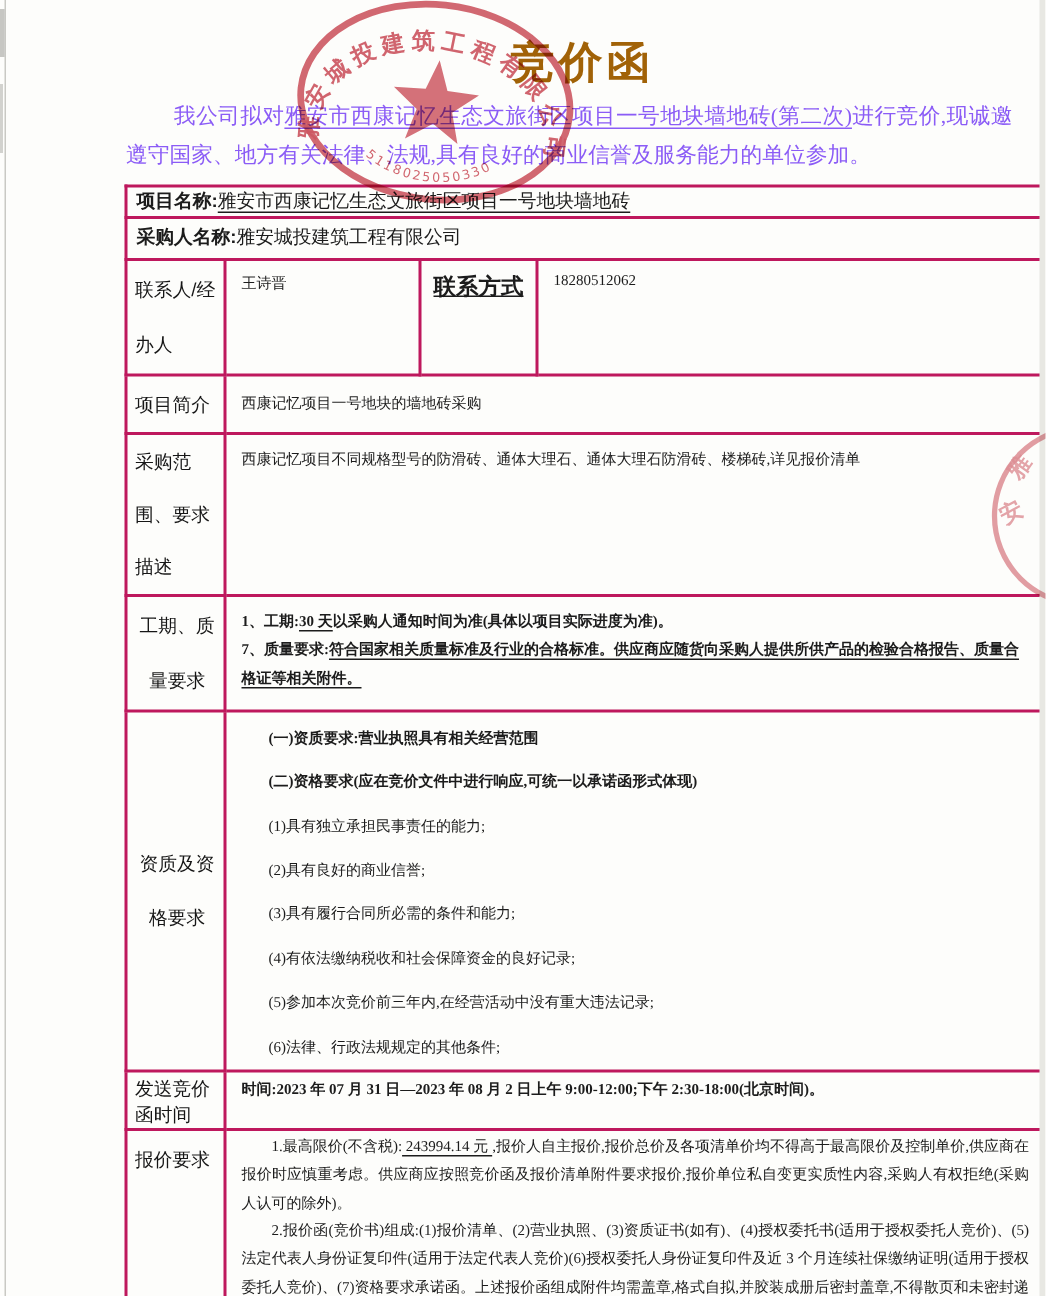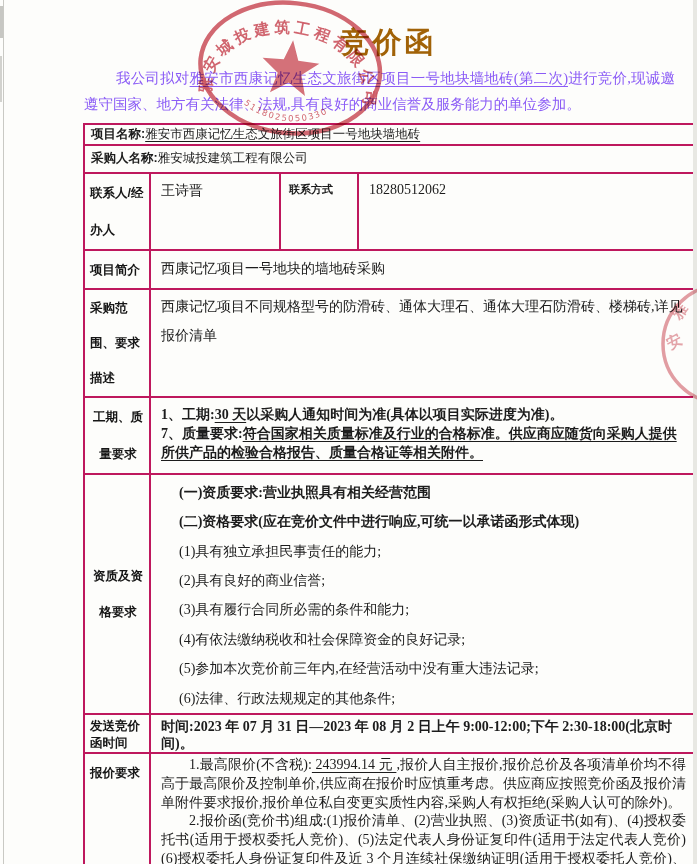--- a/index.html
+++ b/index.html
@@ -17,32 +17,32 @@
 
   .head{margin:27px 0 0 83px;width:611px;text-align:center;
     font-size:29px;font-weight:700;letter-spacing:3px;line-height:31px;color:#a16207;}
   .intro{margin:7px 0 0 84px;width:591px;font-size:14.5px;line-height:26.4px;
     text-indent:2.2em;text-align:justify;color:#8b5cf6;}
 
   table{border-collapse:collapse;table-layout:fixed;width:611px;margin:5px 0 0 83px;
     border:2px solid #2e2e2e;}
   td{border:2px solid #be185d;vertical-align:top;overflow:hidden;}
 
-  .lbl{font-family:"Liberation Sans","DejaVu Sans",sans-serif;font-weight:700;
+  .lbl{font-family:"Liberation Sans","DejaVu Sans",sans-serif;font-weight:400;
     font-size:12.5px;line-height:36px;padding:1px 3px 0 5px;color:#161616;margin-top:48px;}
-  .val{font-size:14px;padding:0 8px 0 10px;}
+  .val{font-size:10px;padding:0 8px 0 10px;}
   .b{font-family:"Liberation Sans","DejaVu Sans",sans-serif;font-weight:700;}
   .u{text-decoration:underline;text-underline-offset:3px;text-decoration-thickness:1px;}
 
   tr.r1{height:20px;} tr.r1 td{vertical-align:middle;padding:1px 6px;font-size:12.5px;}
   tr.r2{height:28px;} tr.r2 td{vertical-align:middle;padding:1px 6px;font-size:12.5px;}
   tr.r3{height:66px;} tr.r3 .val{padding-top:8px;}
   tr.r3 .lbl{line-height:37px;}
   tr.r3 .phl{font-family:"Liberation Sans","DejaVu Sans",sans-serif;font-weight:700;
-    font-size:11px;padding:8px 2px 0 8px;}
+    font-size:15px;padding:8px 2px 0 8px;text-decoration:underline;}
   tr.r4{height:25px;} tr.r4 .val{vertical-align:middle;}
   tr.r5{height:60px;} tr.r5 .val{line-height:29px;padding-top:2px;}
   tr.r5 .lbl{line-height:35px;}
   tr.r6{height:71px;} tr.r6 .lbl{line-height:37px;text-align:center;}
   tr.r6 .val{line-height:19px;padding-top:7px;font-weight:700;font-family:Liberation Serif, serif;}
   tr.r7{height:238px;} tr.r7 .lbl{vertical-align:middle;line-height:36px;text-align:center;}
   tr.r7 .val{padding-top:3px;padding-left:28px;line-height:29.4px;}
   .qitem:nth-child(-n+2){font-weight:700;}
   tr.r8{height:36px;} tr.r8 .lbl{line-height:17px;padding-top:3px;}
   tr.r8 .val{line-height:17px;padding-top:3px;font-weight:700;}

